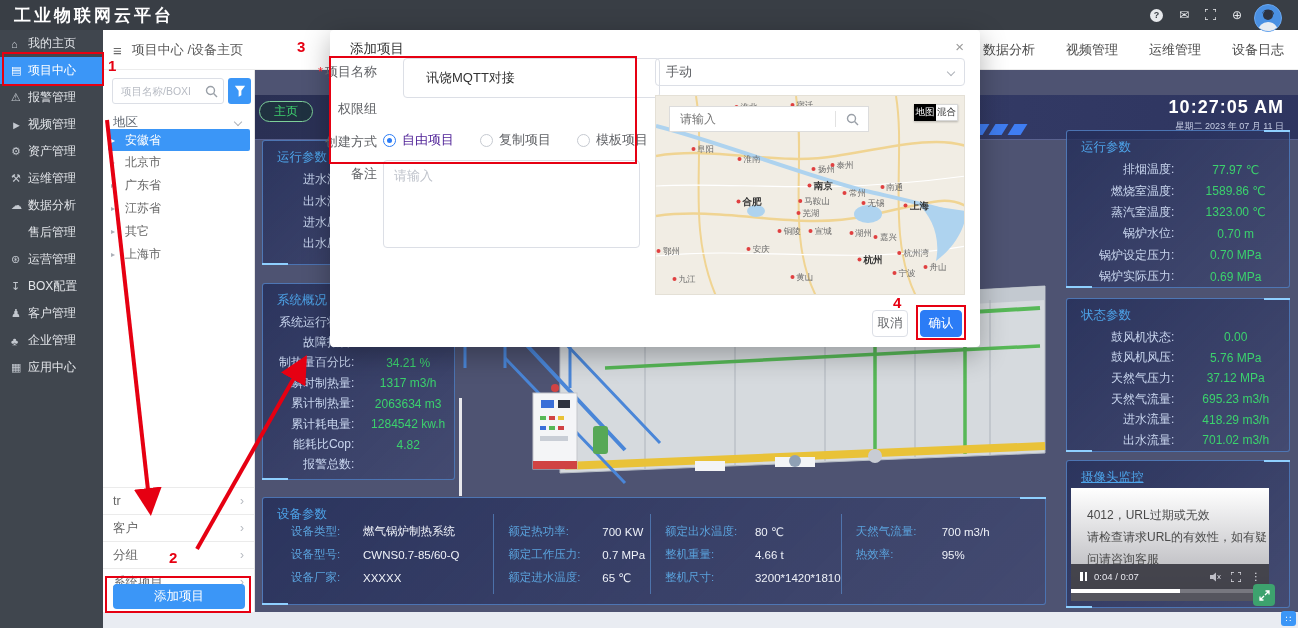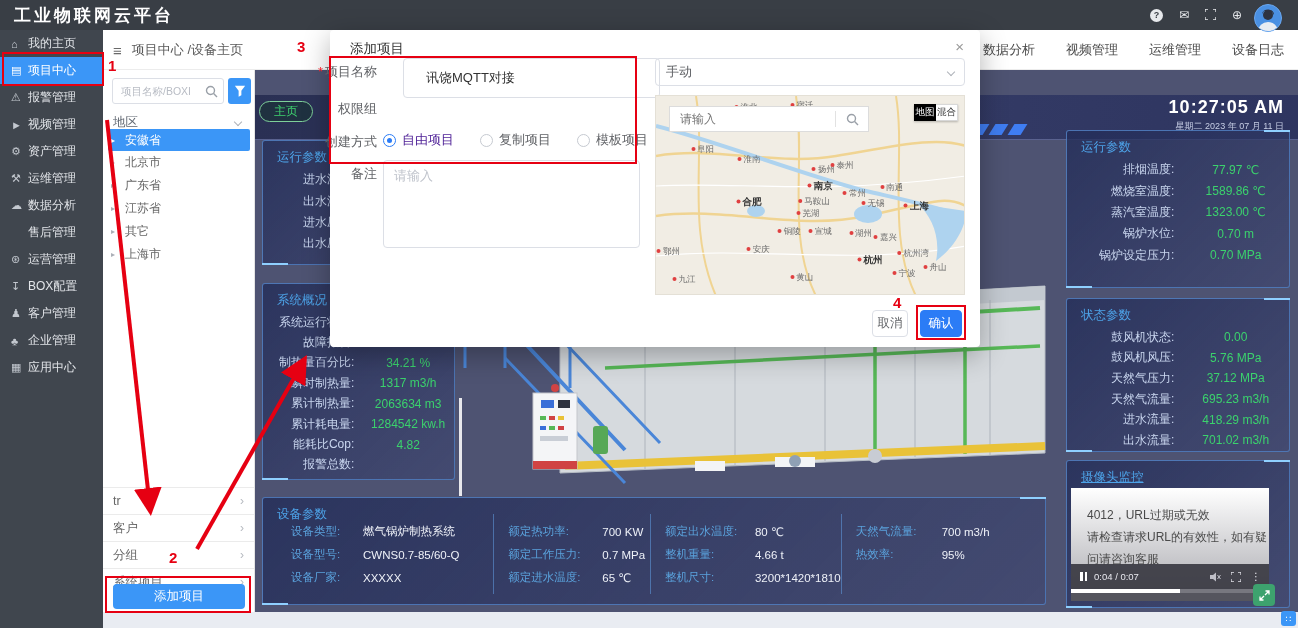--- a/index.html
+++ b/index.html
@@ -508,20 +508,24 @@
             <span class="pv">1323.00 ℃</span>
           </div>
           <div class="prow">
             <span class="pl">锅炉水位:</span>
             <span class="pv">0.70 m</span>
           </div>
           <div class="prow">
             <span class="pl">锅炉设定压力:</span>
             <span class="pv">0.70 MPa</span>
           </div>
+          <div class="prow">
+            <span class="pl">锅炉实际压力:</span>
+            <span class="pv">0.69 MPa</span>
+          </div>
         </div>
     </div>
 
     <div class="card" style="left:811px;top:228px;width:224px;height:154px;">
       <div class="ctitle">状态参数</div>
       <div class="prows h20">
 
       <div class="prow">
             <span class="pl">鼓风机状态:</span>
             <span class="pv">0.00</span>

